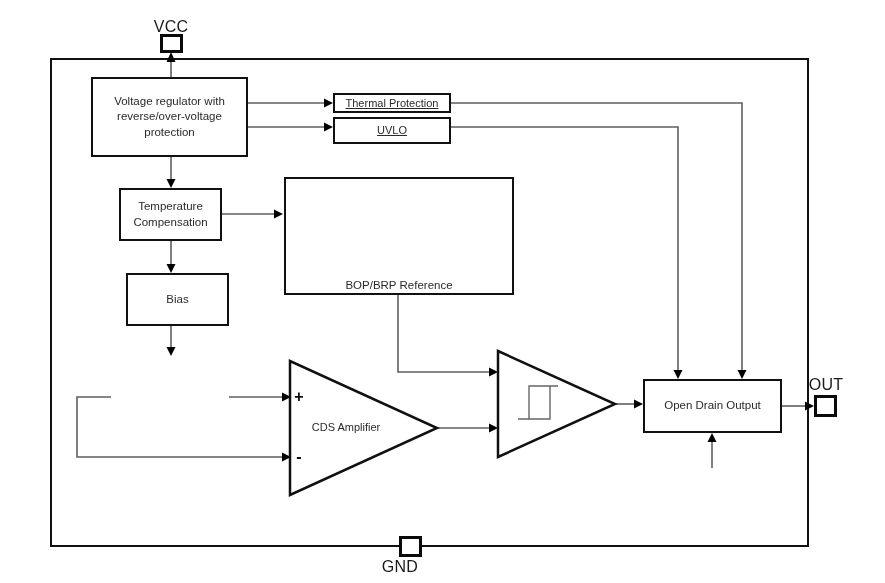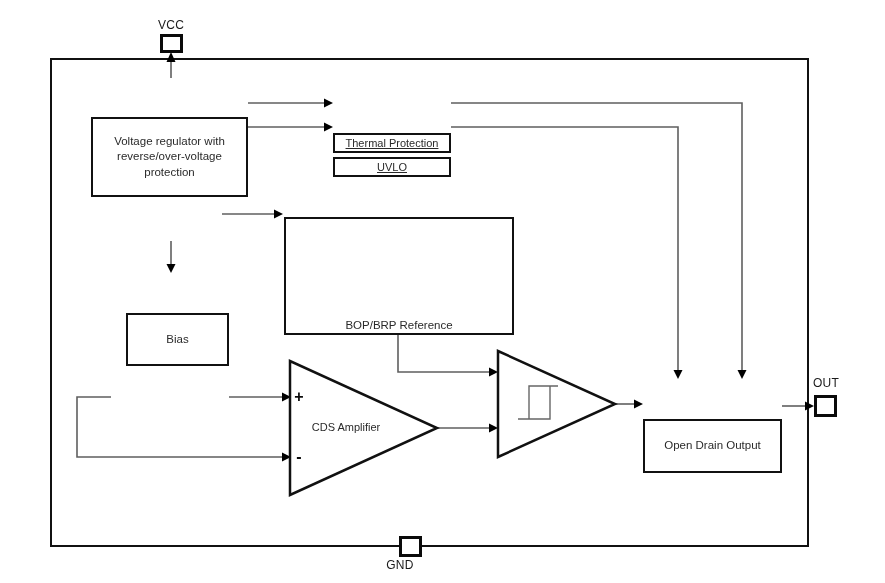--- a/index.html
+++ b/index.html
@@ -33,21 +33,20 @@
   .box {
     position: absolute;
     border: 2px solid #111;
     background: #ffffff;
     box-sizing: border-box;
     display: flex;
     align-items: center;
     justify-content: center;
     text-align: center;
     z-index: 3;
-    margin-top: 40px;
   }
   .lbl {
     white-space: pre-line;
     font-size: 11.5px;
     line-height: 1.32;
     color: #2a2a2a;
   }
   .lbl.small { font-size: 11px; text-decoration: underline; }
   .float-label {
     position: absolute;
@@ -60,21 +59,21 @@
     position: absolute;
     border: 3px solid #0a0a0a;
     background: #ffffff;
     box-sizing: border-box;
     z-index: 4;
   }
   .pin-label {
     position: absolute;
     z-index: 4;
     text-align: center;
-    font-size: 12px;
+    font-size: 16px;
     color: #1a1a1a;
     letter-spacing: 0.3px;
   }
   .amp-sign {
     position: absolute;
     z-index: 3;
     width: 16px;
     text-align: center;
     font-size: 16px;
     font-weight: bold;
@@ -139,24 +138,28 @@
   <div class="box" style="left:91px; top:77px; width:157px; height:80px;">
     <span class="lbl">Voltage regulator with
 reverse/over-voltage
 protection</span>
   </div>
 
   <div class="box" style="left:333px; top:93px; width:118px; height:20px;">
     <span class="lbl small">Thermal Protection</span>
   </div>
 
-  <div class="box" style="left:333px; top:117px; width:118px; height:20px;">
+  <div class="box" style="left:333px; top:117px; width:118px; height:27px;">
     <span class="lbl small">UVLO</span>
   </div>
 
+  <div class="box" style="left:119px; top:188px; width:103px; height:53px;">
+    <span class="lbl">Temperature
+Compensation</span>
+  </div>
 
   <div class="box" style="left:284px; top:177px; width:230px; height:118px;align-items:flex-end;">
     <span class="lbl">BOP/BRP Reference</span>
   </div>
 
   <div class="box" style="left:126px; top:273px; width:103px; height:53px;">
     <span class="lbl">Bias</span>
   </div>
 
 

